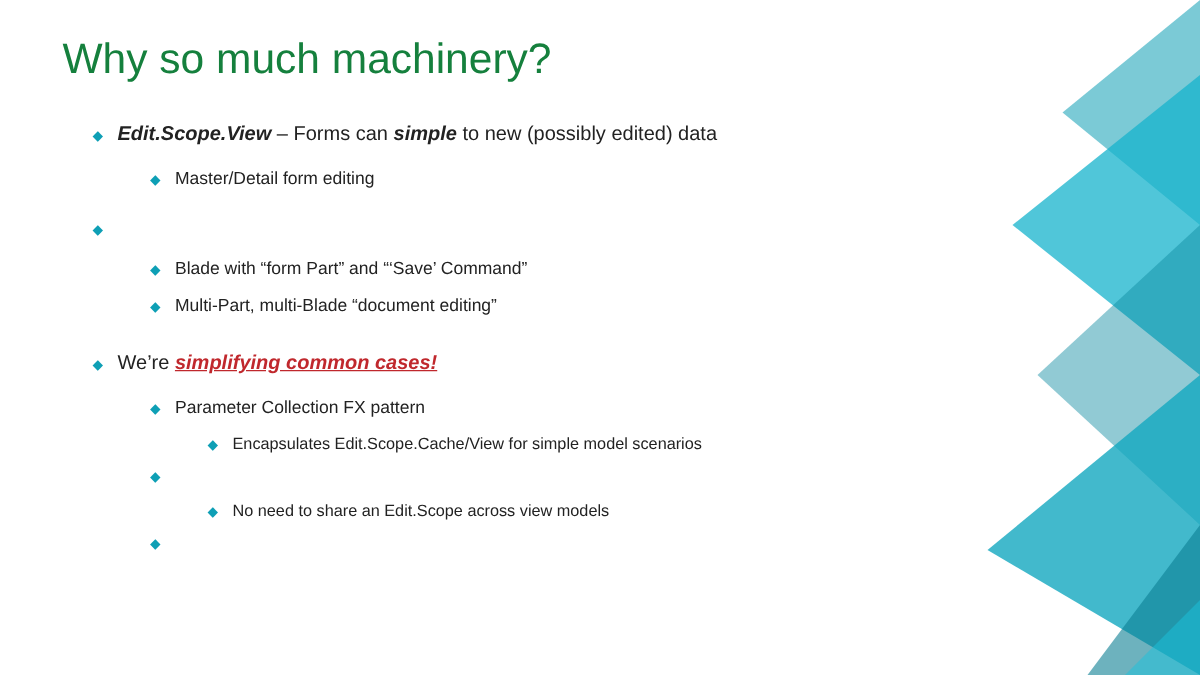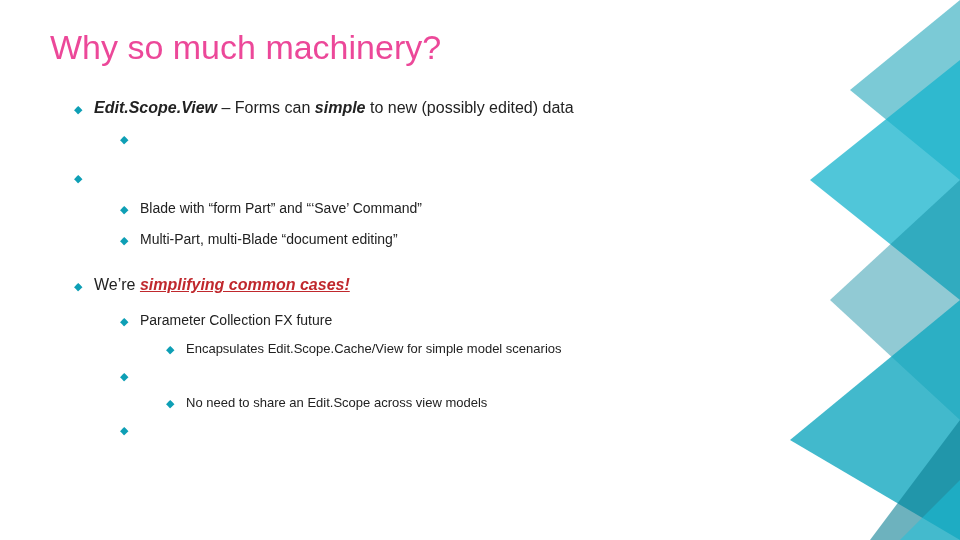--- a/index.html
+++ b/index.html
@@ -14,21 +14,21 @@
   }
   .slide {
     position: relative;
     width: 960px;
     height: 540px;
     box-sizing: border-box;
     padding: 28px 60px 30px 50px;
   }
   .title {
     font-size: 34px;
-    color: #ec4899;
+    color: #15803d;
     margin: 0 0 26px 0;
     font-weight: normal;
   }
   .content {
     font-size: 16px;
     color: #222;
     line-height: 1.9;
   }
   .lvl1 { margin-left: 24px; margin-bottom: 6px; }
   .lvl2 { margin-left: 70px; margin-bottom: 4px; font-size: 14px; }
@@ -71,20 +71,21 @@
   <div class="content">
 
     <div class="row lvl1">
       <span class="bullet">◆</span>
       <span>
         <span class="strong ital">Edit.Scope.View</span><span> – Forms can </span><span class="strong ital">simple</span><span> to new (possibly edited) data</span>
       </span>
     </div>
     <div class="row lvl2">
       <span class="bullet">◆</span>
+      <span>Master/Detail form editing</span>
     </div>
 
     <div class="spacer"></div>
 
     <div class="row lvl1">
       <span class="bullet">◆</span>
     </div>
     <div class="row lvl2">
       <span class="bullet">◆</span>
       <span>Blade with “form Part” and “‘Save’ Command”</span>
@@ -97,21 +98,21 @@
     <div class="spacer"></div>
 
     <div class="row lvl1">
       <span class="bullet">◆</span>
       <span>
         <span>We’re </span><span class="strong ital underline red">simplifying common cases!</span>
       </span>
     </div>
     <div class="row lvl2">
       <span class="bullet">◆</span>
-      <span>Parameter Collection FX future</span>
+      <span>Parameter Collection FX pattern</span>
     </div>
     <div class="row lvl3">
       <span class="bullet">◆</span>
       <span>Encapsulates Edit.Scope.Cache/View for simple model scenarios</span>
     </div>
     <div class="row lvl2">
       <span class="bullet">◆</span>
     </div>
     <div class="row lvl3">
       <span class="bullet">◆</span>

